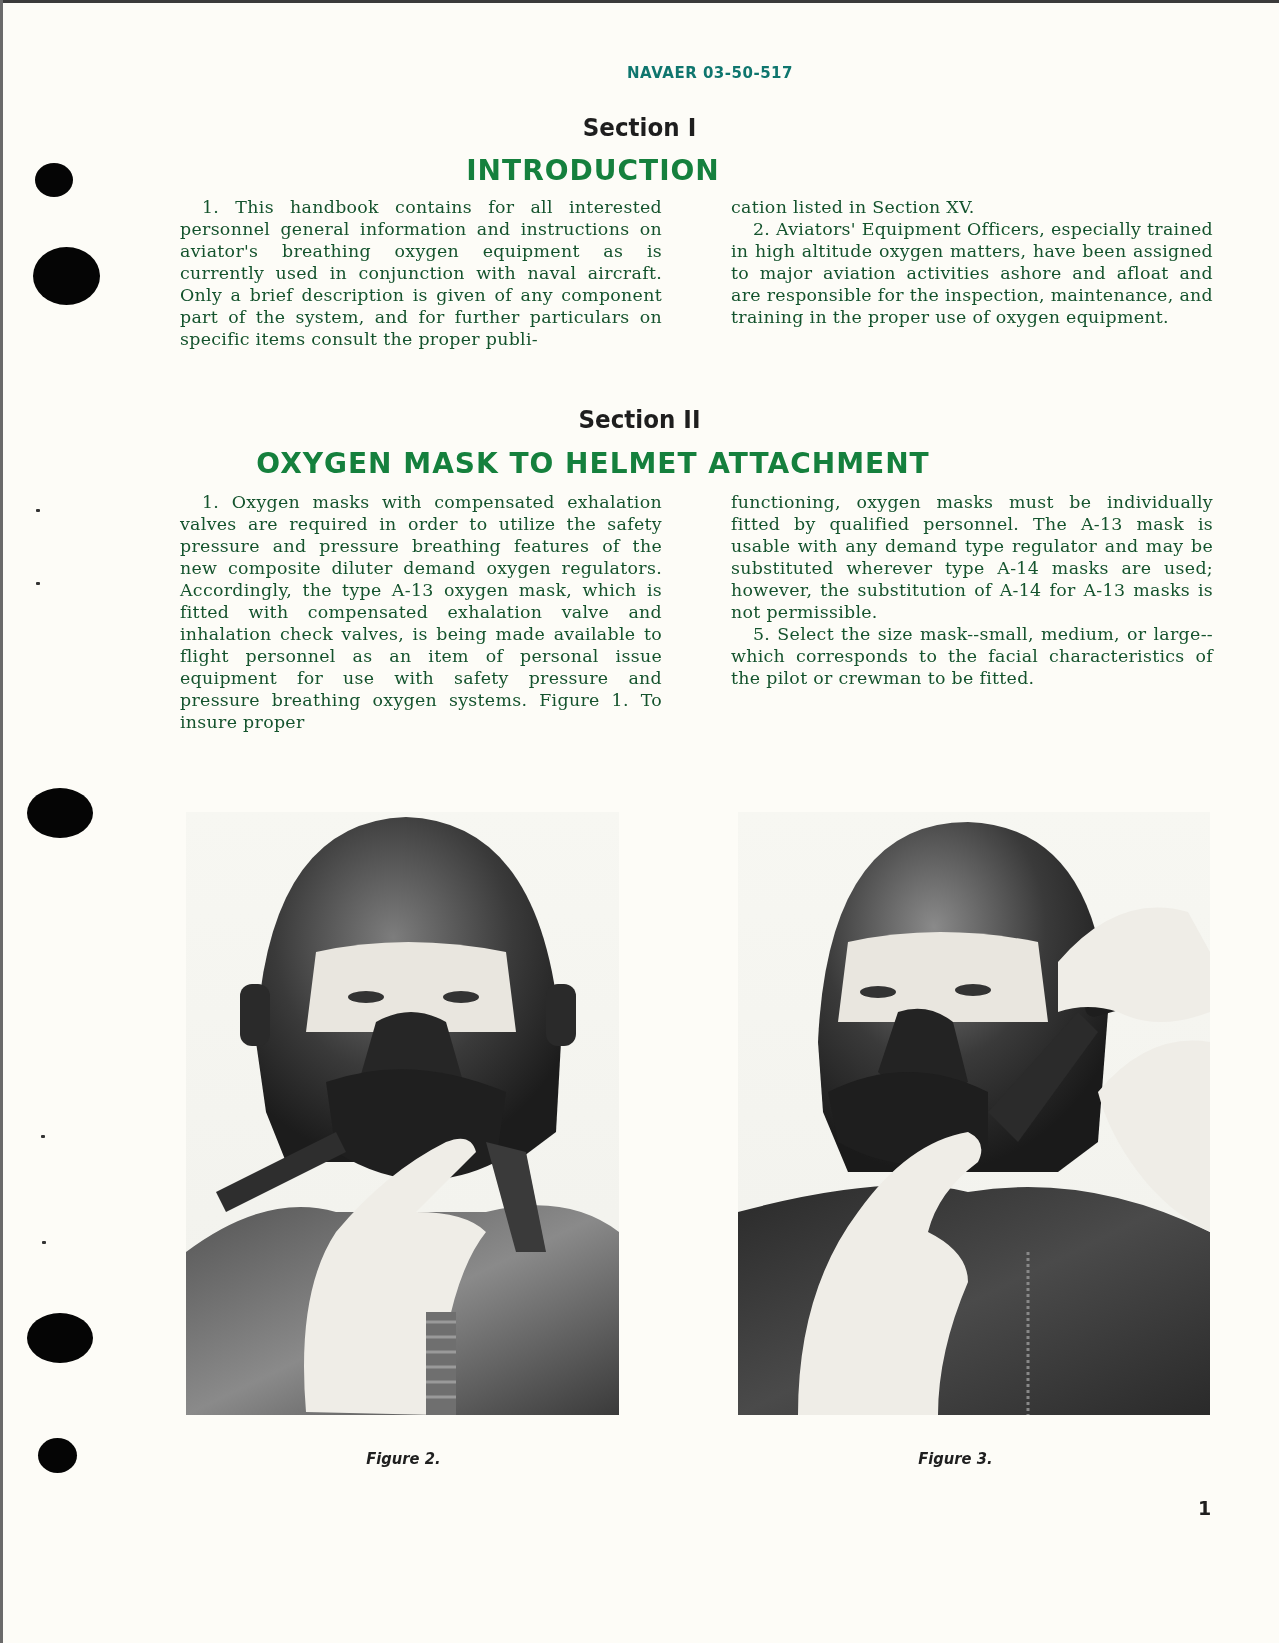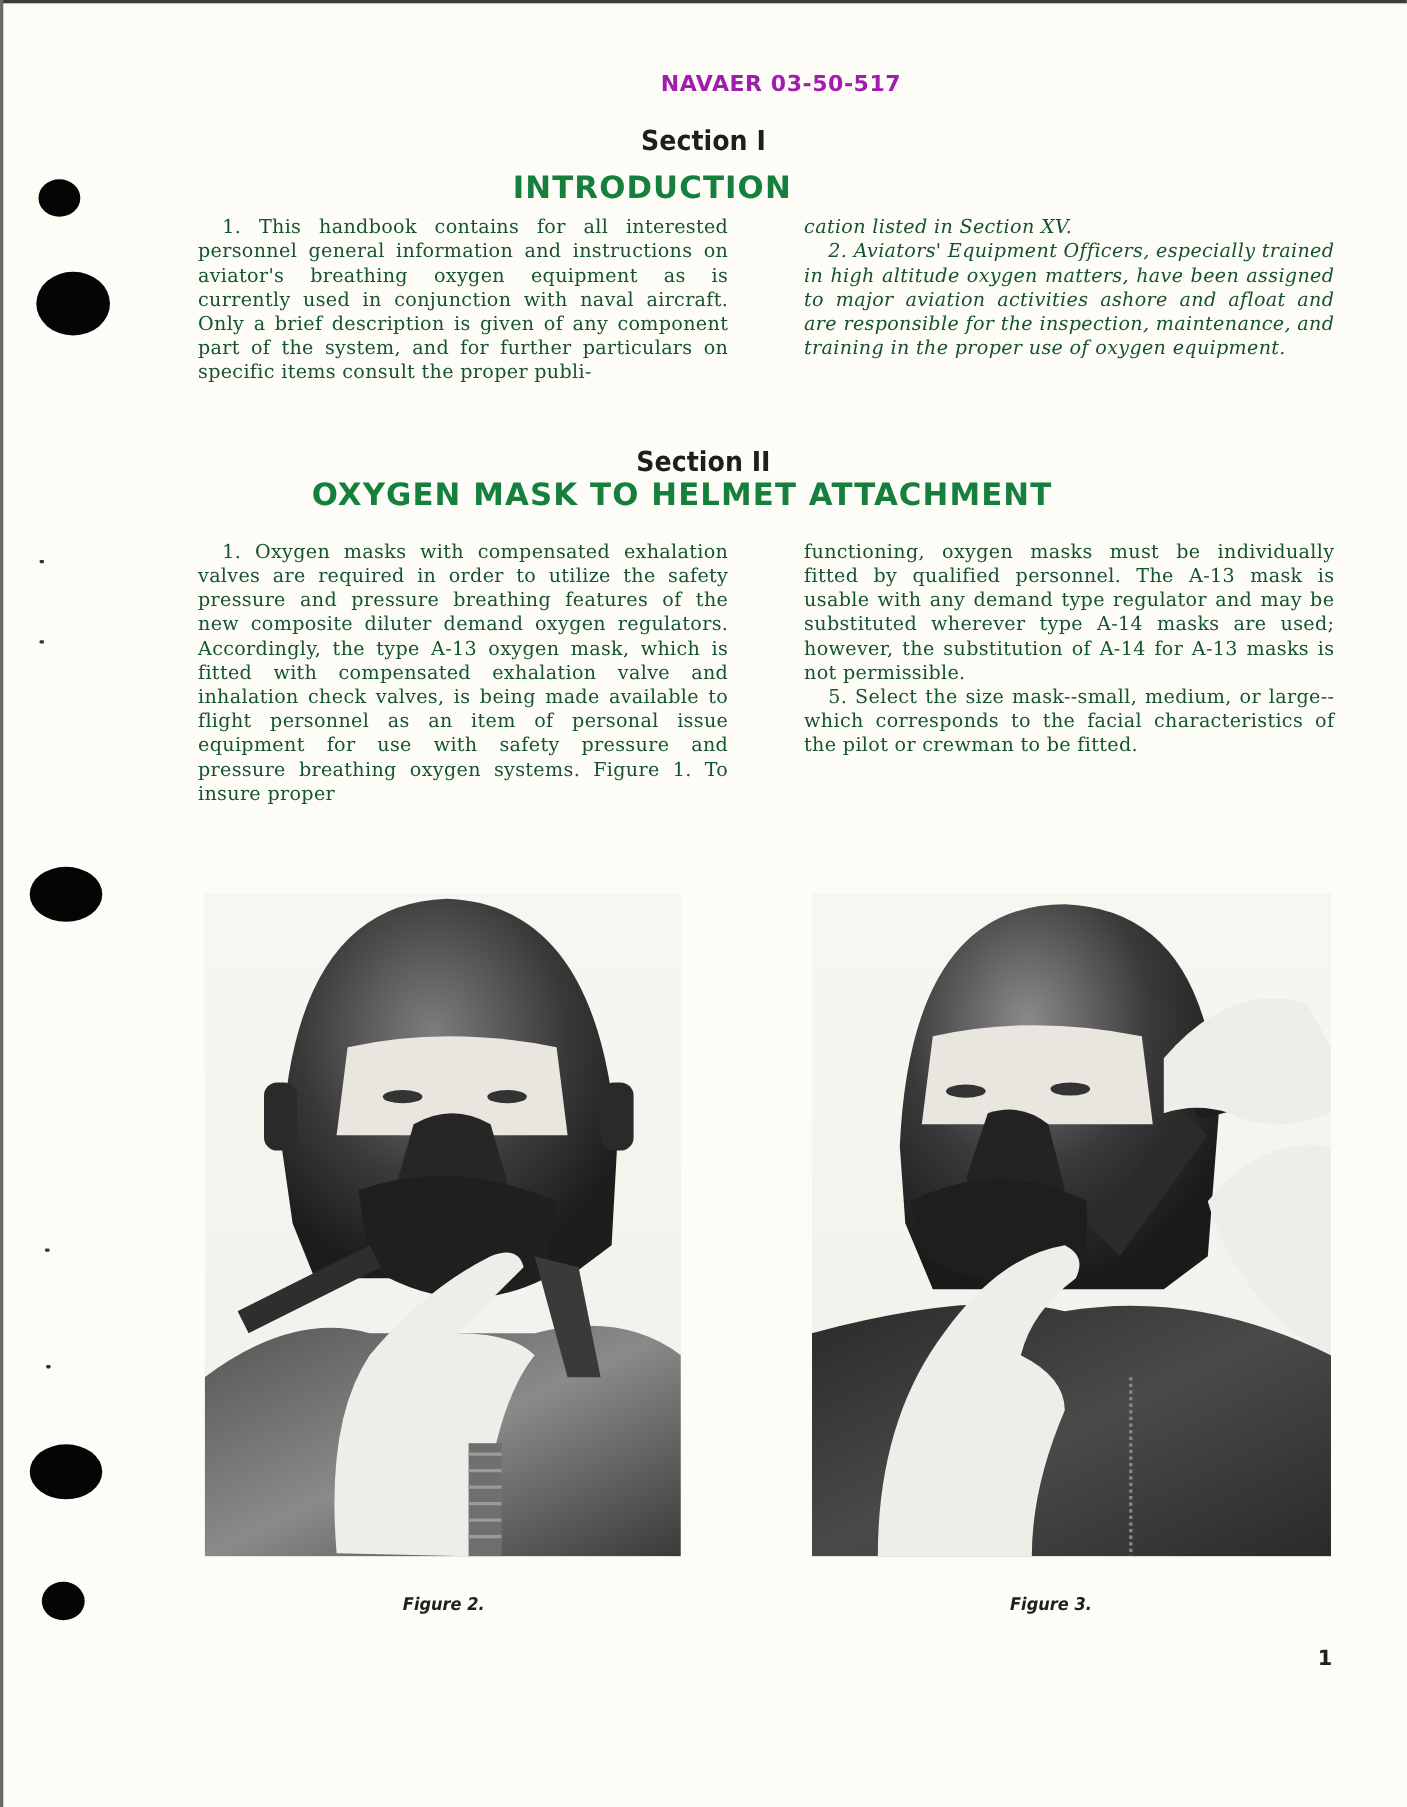--- a/index.html
+++ b/index.html
@@ -8,21 +8,21 @@
       background: #fdfcf7;
       font-family: "DejaVu Serif", serif;
       color: #2a2a2a;
     }
     .topstrip { position: absolute; left: 0; top: 0; width: 1279px; height: 3px; background: #3b3b3b; }
     .leftstrip { position: absolute; left: 0; top: 0; width: 3px; height: 1643px; background: #6a6a6a; }
     .punch { position: absolute; background: #050505; border-radius: 50%; }
     .tick { position: absolute; width: 4px; height: 3px; background: #333; border-radius: 1px; }
     .header {
       position: absolute; left: 560px; top: 64px; width: 300px; text-align: center;
-      font-family: "DejaVu Sans", sans-serif; font-weight: bold; font-size: 20px; letter-spacing: 0.5px; color: #a21caf;
+      font-family: "DejaVu Sans", sans-serif; font-weight: bold; font-size: 15px; letter-spacing: 0.5px; color: #0f766e;
     }
     .sec-num {
       position: absolute; left: 0; width: 1279px; text-align: center;
       font-family: "DejaVu Sans", sans-serif; font-weight: bold; font-size: 25px; color: #1e1e1e;
       transform: scaleX(0.92);
     }
     .sec-title {
       position: absolute; left: 0; width: 1186px; text-align: center;
       font-family: "DejaVu Sans", sans-serif; font-weight: bold; font-size: 28px; letter-spacing: 1px; color: #15803d;
     }
@@ -63,27 +63,27 @@
 <div class="tick" style="left:42px;top:1241px;"></div>
 
 <div class="header">NAVAER 03-50-517</div>
 
 <div class="sec-num" style="top:113px;">Section I</div>
 <div class="sec-title" style="top:154px;">INTRODUCTION</div>
 
 <div class="col" style="left:180px;top:196px;">
   <p>1. This handbook contains for all interested personnel general information and instructions on aviator's breathing oxygen equipment as is currently used in conjunction with naval aircraft. Only a brief description is given of any component part of the system, and for further particulars on specific items consult the proper publi-</p>
 </div>
-<div class="col" style="left:731px;top:196px;font-style:italic;">
+<div class="col" style="left:731px;top:196px;">
   <p class="cont">cation listed in Section XV.</p>
   <p>2. Aviators' Equipment Officers, especially trained in high altitude oxygen matters, have been assigned to major aviation activities ashore and afloat and are responsible for the inspection, maintenance, and training in the proper use of oxygen equipment.</p>
 </div>
 
 <div class="sec-num" style="top:405px;">Section II</div>
-<div class="sec-title" style="top:433px;padding-left:27px;">OXYGEN MASK TO HELMET ATTACHMENT</div>
+<div class="sec-title" style="top:447px;">OXYGEN MASK TO HELMET ATTACHMENT</div>
 
 <div class="col" style="left:180px;top:491px;">
   <p>1. Oxygen masks with compensated exhalation valves are required in order to utilize the safety pressure and pressure breathing features of the new composite diluter demand oxygen regulators. Accordingly, the type A-13 oxygen mask, which is fitted with compensated exhalation valve and inhalation check valves, is being made available to flight personnel as an item of personal issue equipment for use with safety pressure and pressure breathing oxygen systems. Figure 1. To insure proper</p>
 </div>
 <div class="col" style="left:731px;top:491px;">
   <p class="cont">functioning, oxygen masks must be individually fitted by qualified personnel. The A-13 mask is usable with any demand type regulator and may be substituted wherever type A-14 masks are used; however, the substitution of A-14 for A-13 masks is not permissible.</p>
   <p>5. Select the size mask--small, medium, or large--which corresponds to the facial characteristics of the pilot or crewman to be fitted.</p>
 </div>
 
 <div class="photo" style="left:186px;top:812px;width:433px;height:603px;">

